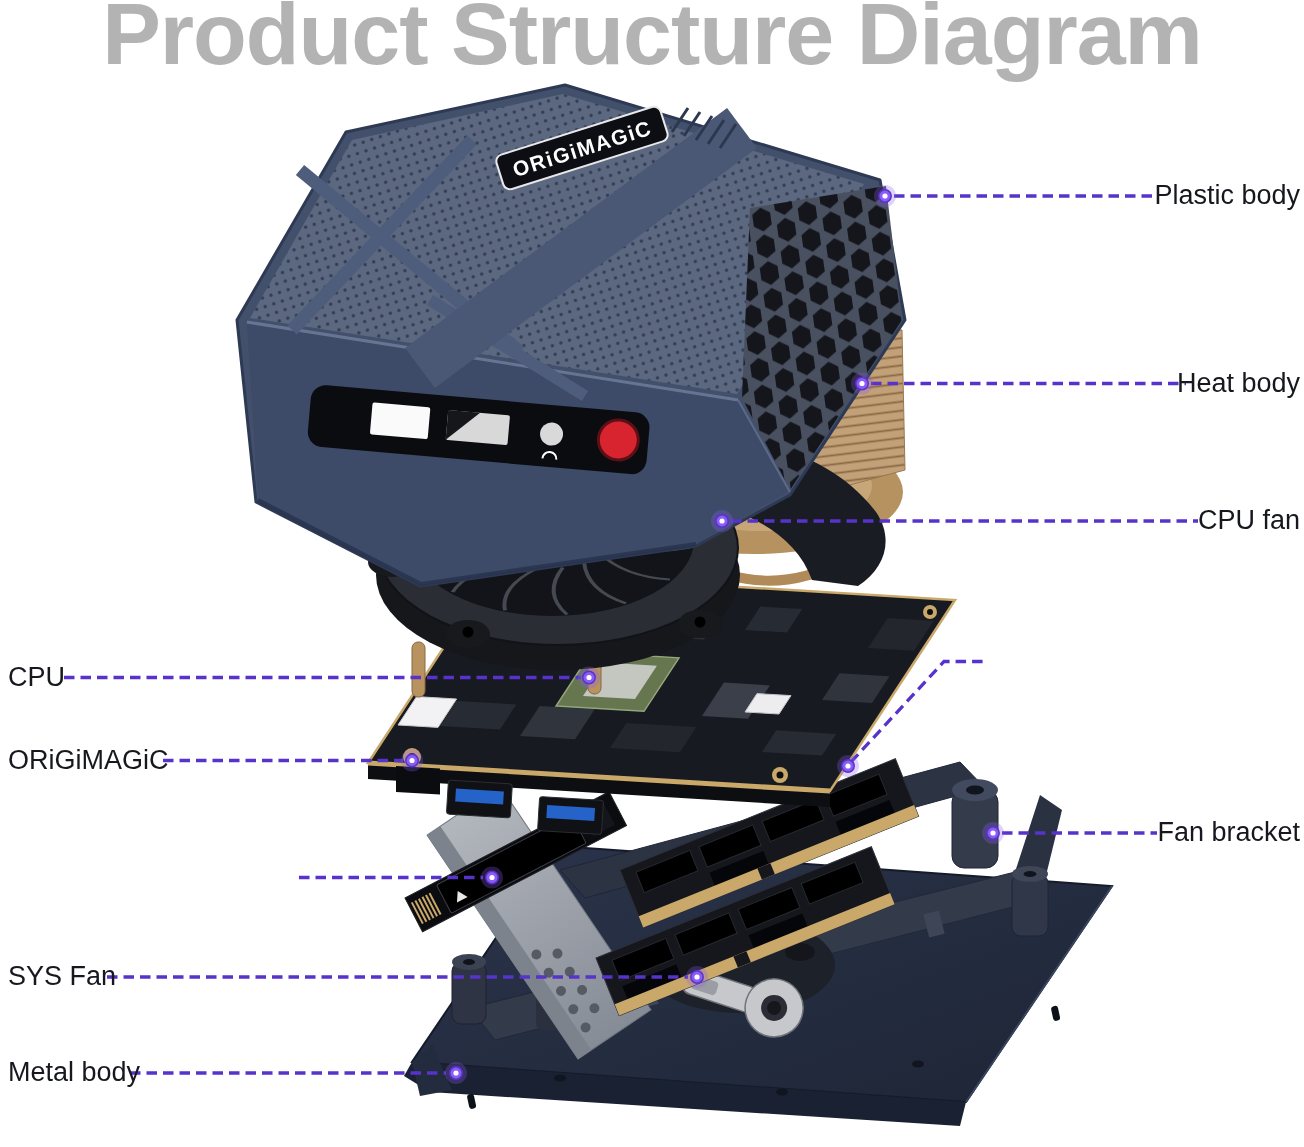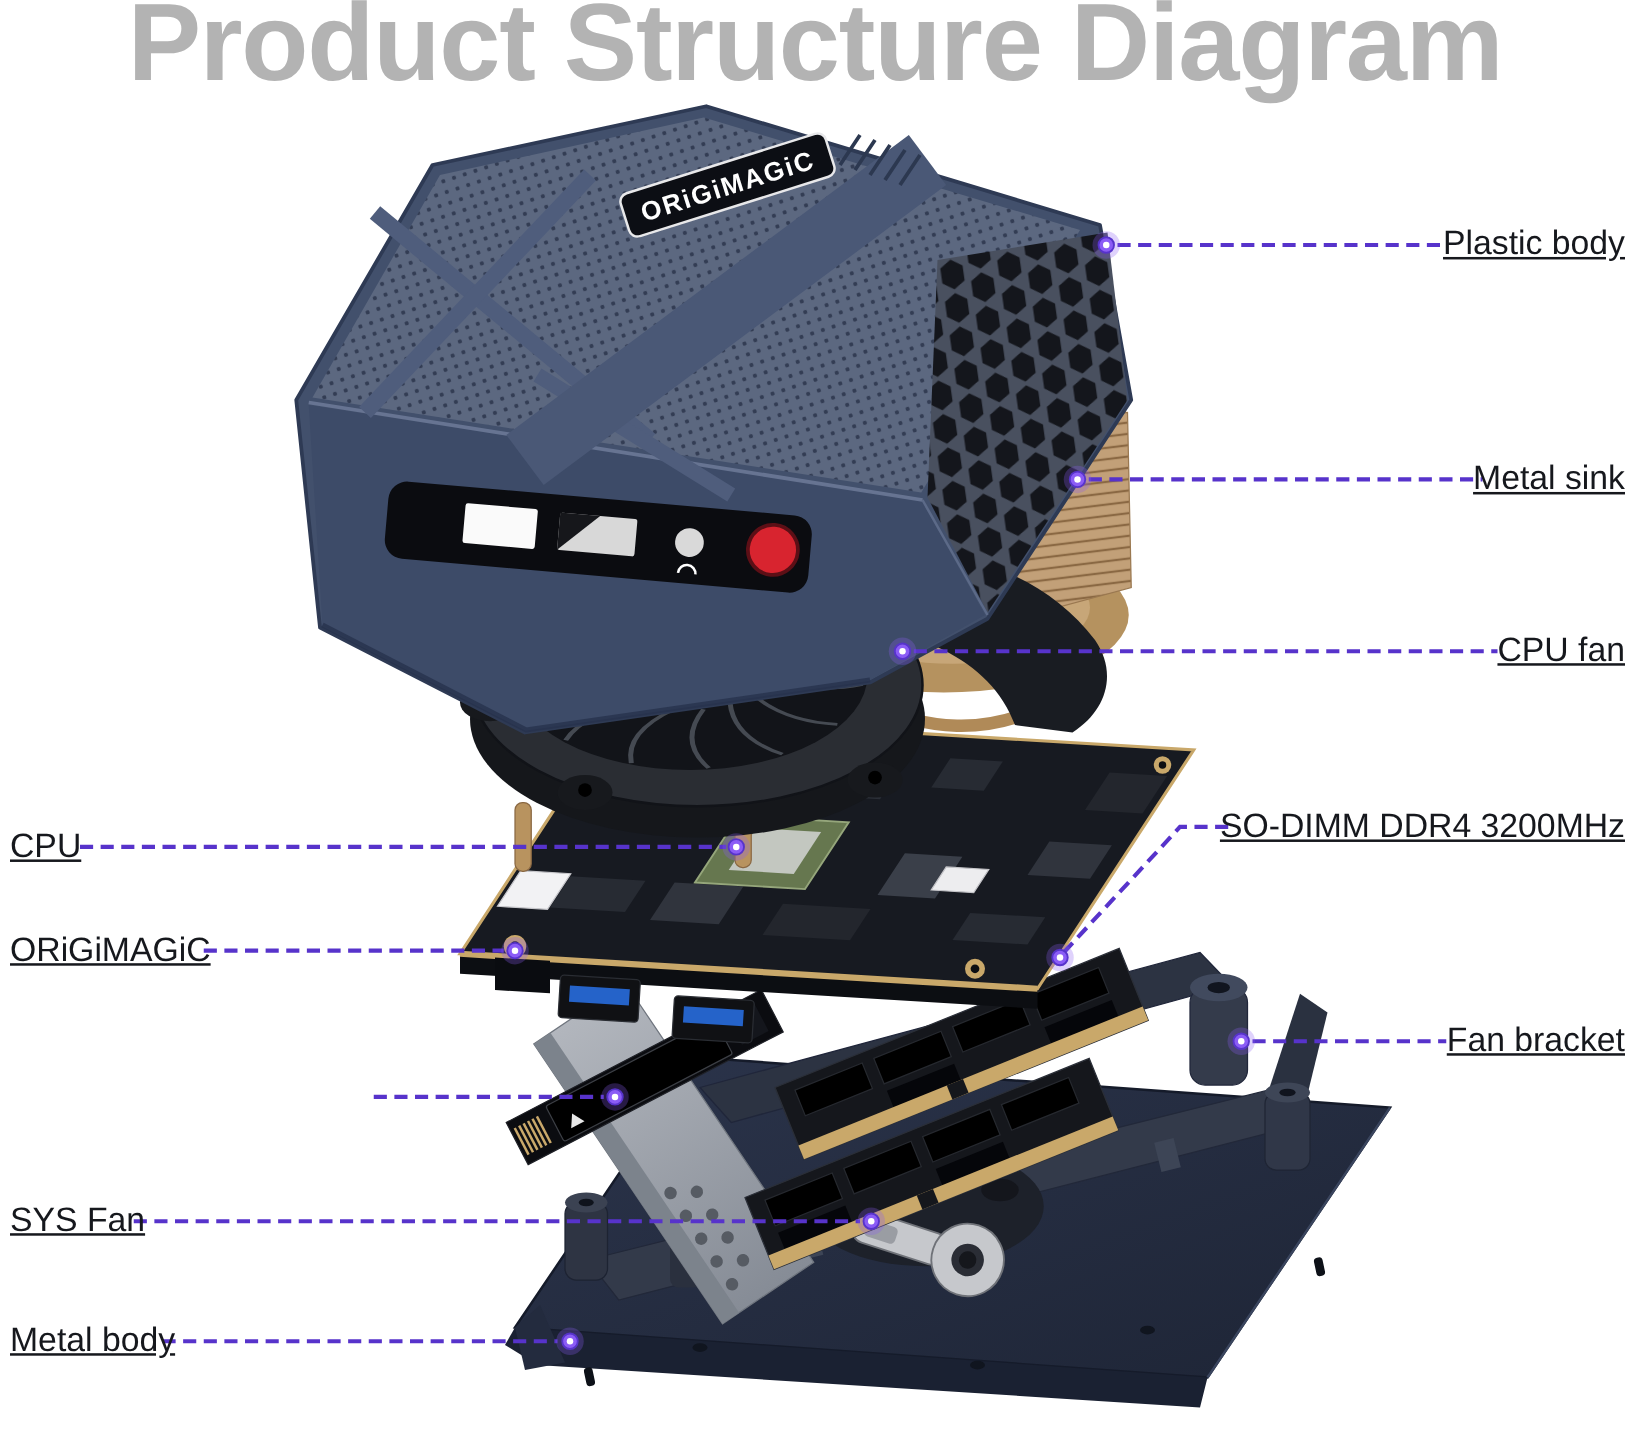--- a/index.html
+++ b/index.html
@@ -7,21 +7,21 @@
     position:relative;width:1304px;height:1147px;overflow:hidden;background:#fff;
     font-family:"Liberation Sans","DejaVu Sans",sans-serif;
   }
   .title{
     position:absolute;left:0;right:0;top:-10px;margin:0;
     font-size:88px;font-weight:700;letter-spacing:-1px;text-align:center;
     color:var(--titleGray,#b3b3b3);white-space:nowrap;line-height:1.0;
   }
   .label{
     position:absolute;font-size:27px;color:var(--ink,#16181d);
-    white-space:nowrap;transform:translateY(-52%);line-height:1.1;text-decoration:underline;
+    white-space:nowrap;transform:translateY(-52%);line-height:1.1;
   }
   .label.left{left:8px;text-align:right;}
   .label.right{right:4px;text-align:right;}
   svg.art{position:absolute;left:0;top:0;}
   .leader{stroke:var(--accent,#5733cb);stroke-width:3.3;fill:none;stroke-dasharray:10.5 6;}
   .dot-halo{fill:var(--glow,#8b5cf6);opacity:.28;}
   .dot-ring{fill:var(--glow,#8b5cf6);stroke:var(--accent,#5733cb);stroke-width:1.5;}
   .dot-core{fill:#ffffff;}
 </style>
 </head>
@@ -336,23 +336,22 @@
       </g>
       <g>
         <circle class="dot-halo" cx="456" cy="1073" r="11"></circle>
           <circle class="dot-ring" cx="456" cy="1073" r="6.2"></circle>
           <circle class="dot-core" cx="456" cy="1073" r="2.6"></circle>
       </g>
     </g>
   </svg>
 
   <div class="label right" style="top:196px">Plastic body</div>
-  <div class="label right" style="top:384px">Metal sink</div>
+  <div class="label right" style="top:384px">Heat body</div>
   <div class="label right" style="top:521px">CPU fan</div>
-  <div class="label right" style="top:662px">SO-DIMM DDR4 3200MHz</div>
   <div class="label right" style="top:833px">Fan bracket</div>
 
   <div class="label left" style="top:678px">CPU</div>
   <div class="label left" style="top:761px">ORiGiMAGiC</div>
   <div class="label left" style="top:977px">SYS Fan</div>
   <div class="label left" style="top:1073px">Metal body</div>
 
 </div>
 
 </body></html>

